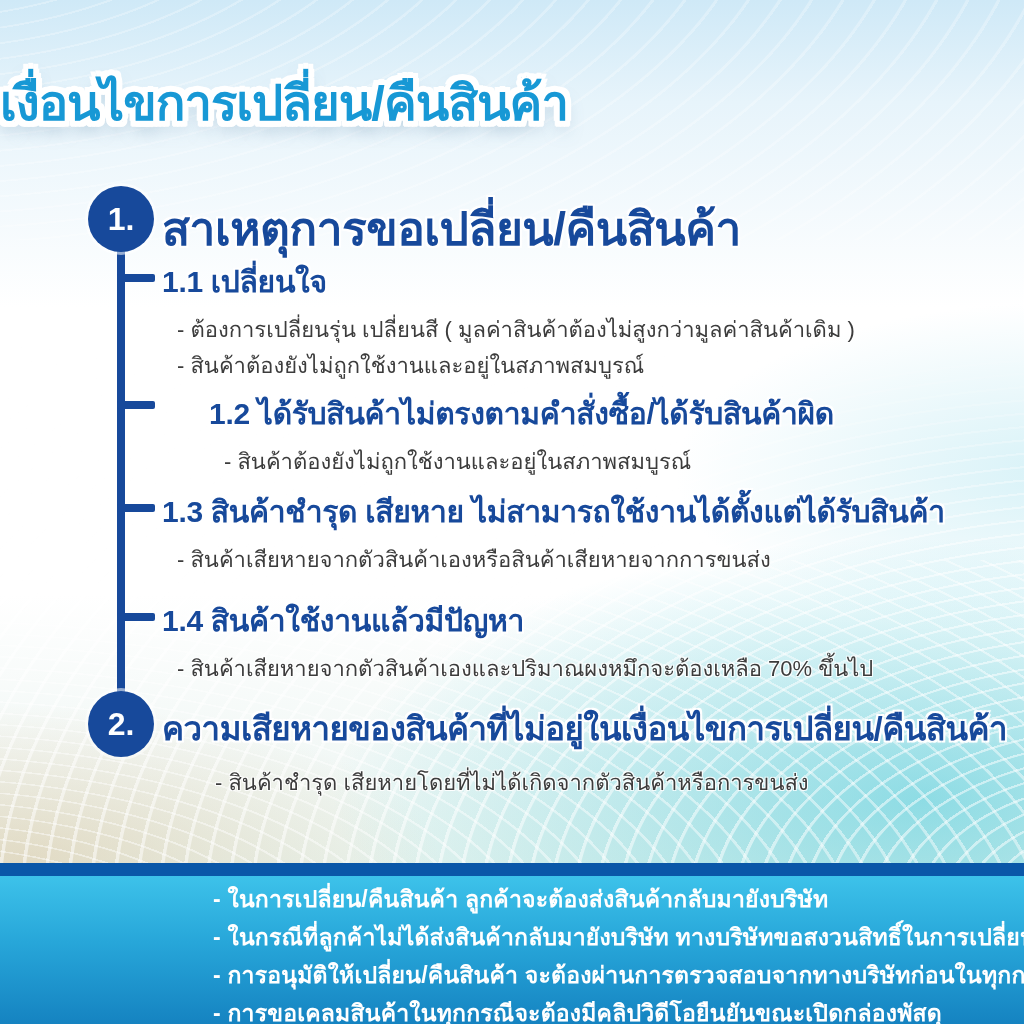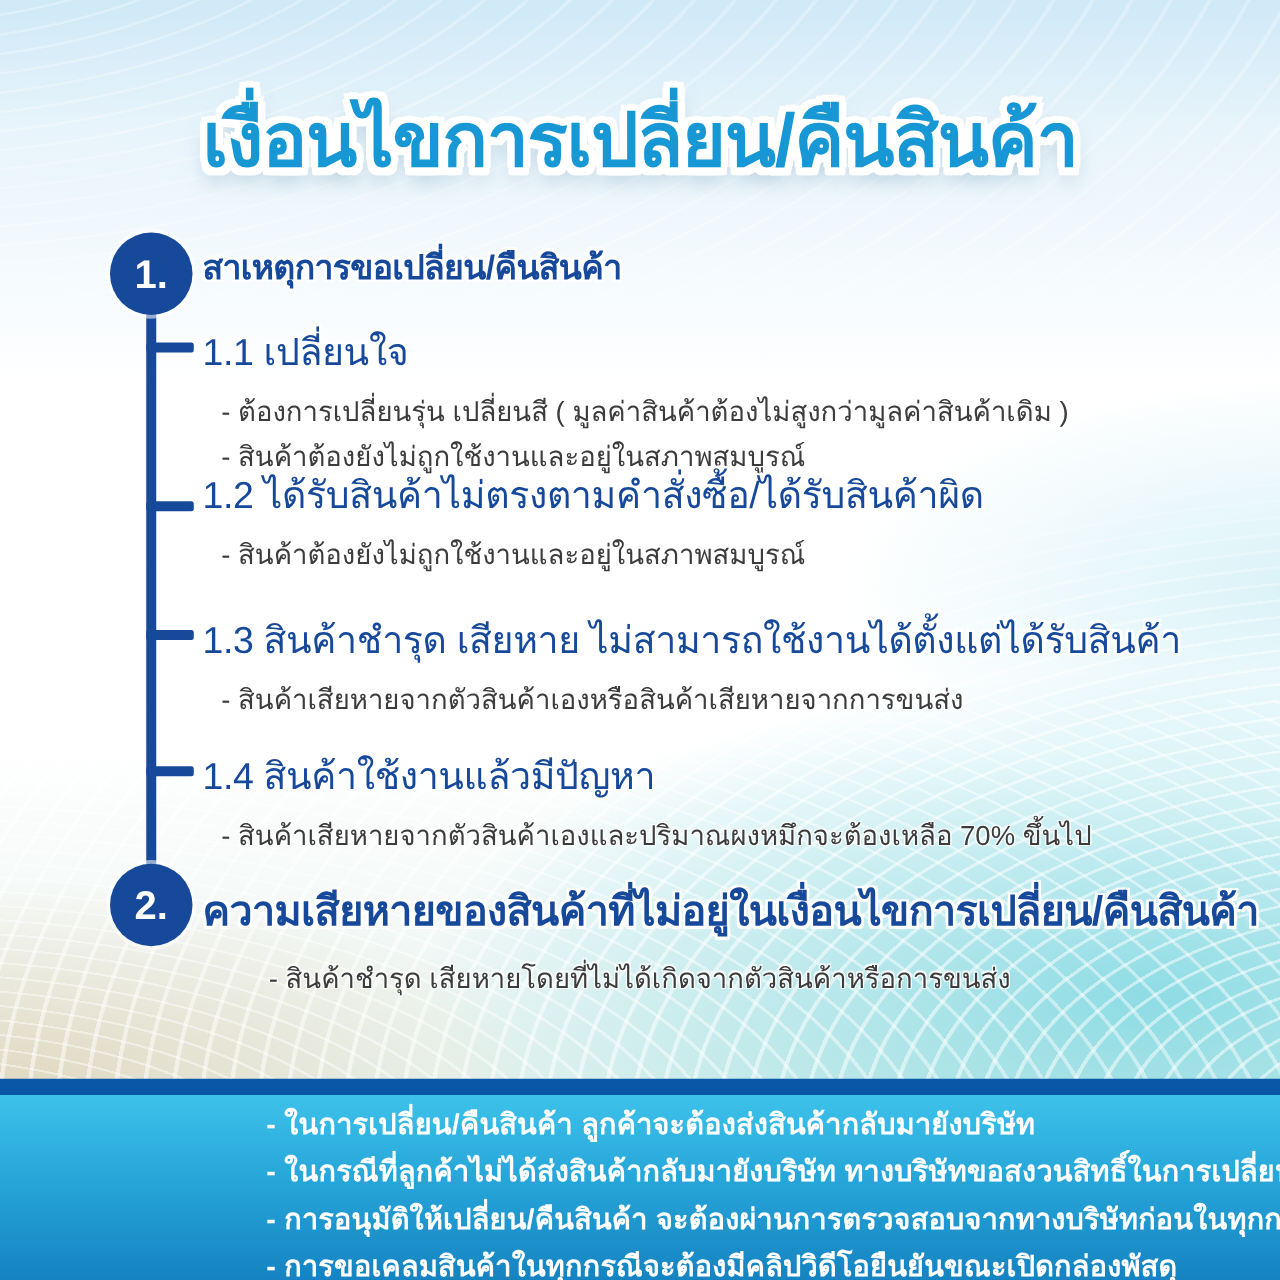--- a/index.html
+++ b/index.html
@@ -23,22 +23,22 @@
     position:absolute;left:0;right:0;top:560px;height:306px;pointer-events:none;
     background:repeating-radial-gradient(ellipse 1200px 500px at -8% 130%,
       rgba(255,255,255,0) 0 23px, rgba(255,255,255,0.45) 24px 27px);
   }
   .waves-top{
     position:absolute;left:0;right:0;top:0;height:240px;pointer-events:none;opacity:.5;
     background:repeating-radial-gradient(ellipse 1400px 700px at -10% -60%,
       rgba(255,255,255,0) 0 26px, rgba(255,255,255,0.55) 27px 30px);
   }
   .title{
-    position:absolute;left:0;top:64px;width:100%;text-align:center;
-    font-size:60px;font-weight:bold;color:#1798d5;letter-spacing:-1px;
+    position:absolute;left:0;top:64px;width:100%;text-align:left;
+    font-size:49px;font-weight:bold;color:#1798d5;letter-spacing:-1px;
     text-shadow:
       -5px -5px 0 #fff, 5px -5px 0 #fff, -5px 5px 0 #fff, 5px 5px 0 #fff,
       -6px 0 0 #fff, 6px 0 0 #fff, 0 -6px 0 #fff, 0 6px 0 #fff,
       -4px 6px 0 #fff, 4px 6px 0 #fff,
       0 10px 16px rgba(110,150,180,.55);
   }
   .badge{
     position:absolute;width:66px;height:66px;border-radius:50%;
     background:#17499b;color:#fff;font-weight:bold;font-size:32px;
     display:flex;align-items:center;justify-content:center;
@@ -46,33 +46,33 @@
   }
   .badge-1{left:88px;top:186px;}
   .badge-2{left:88px;top:691px;}
   .vline{position:absolute;left:117px;top:240px;width:8px;height:465px;background:#17499b;}
   .branch{position:absolute;left:117px;width:38px;height:8px;background:#17499b;border-radius:2px;}
   .br-11{top:274px;}
   .br-12{top:401px;}
   .br-13{top:504px;}
   .br-14{top:613px;}
   .sec-heading{
-    position:absolute;left:162px;font-size:27px;font-weight:bold;color:#17499b;
+    position:absolute;left:162px;font-size:46px;font-weight:bold;color:#17499b;
     white-space:nowrap;letter-spacing:-0.5px;
     text-shadow:-2px -2px 0 #fff,2px -2px 0 #fff,-2px 2px 0 #fff,2px 2px 0 #fff,0 0 6px #fff;
   }
   .sh-1{top:192px;}
   .sh-2{top:702px;font-size:33px;text-align:center;}
   .subsec{position:absolute;left:162px;white-space:nowrap;}
   .ss-11{top:258px;}
-  .ss-12{top:372px;}
+  .ss-12{top:390px;margin-left:47px;}
   .ss-13{top:488px;}
   .ss-14{top:597px;}
   .sub-heading{
-    font-size:30px;font-weight:normal;color:#17499b;letter-spacing:-0.3px;
+    font-size:30px;font-weight:bold;color:#17499b;letter-spacing:-0.3px;
     text-shadow:-2px -2px 0 #fff,2px -2px 0 #fff,-2px 2px 0 #fff,2px 2px 0 #fff,0 0 5px #fff;
     margin:0 0 7px 0;
   }
   .bullet{
     font-size:22px;color:#3c3c3c;line-height:36px;padding-left:15px;
     text-shadow:-1px -1px 0 rgba(255,255,255,.8),1px -1px 0 rgba(255,255,255,.8),
                 -1px 1px 0 rgba(255,255,255,.8),1px 1px 0 rgba(255,255,255,.8);
     margin:0;
   }
   .s2-bullet{position:absolute;left:200px;top:765px;}

